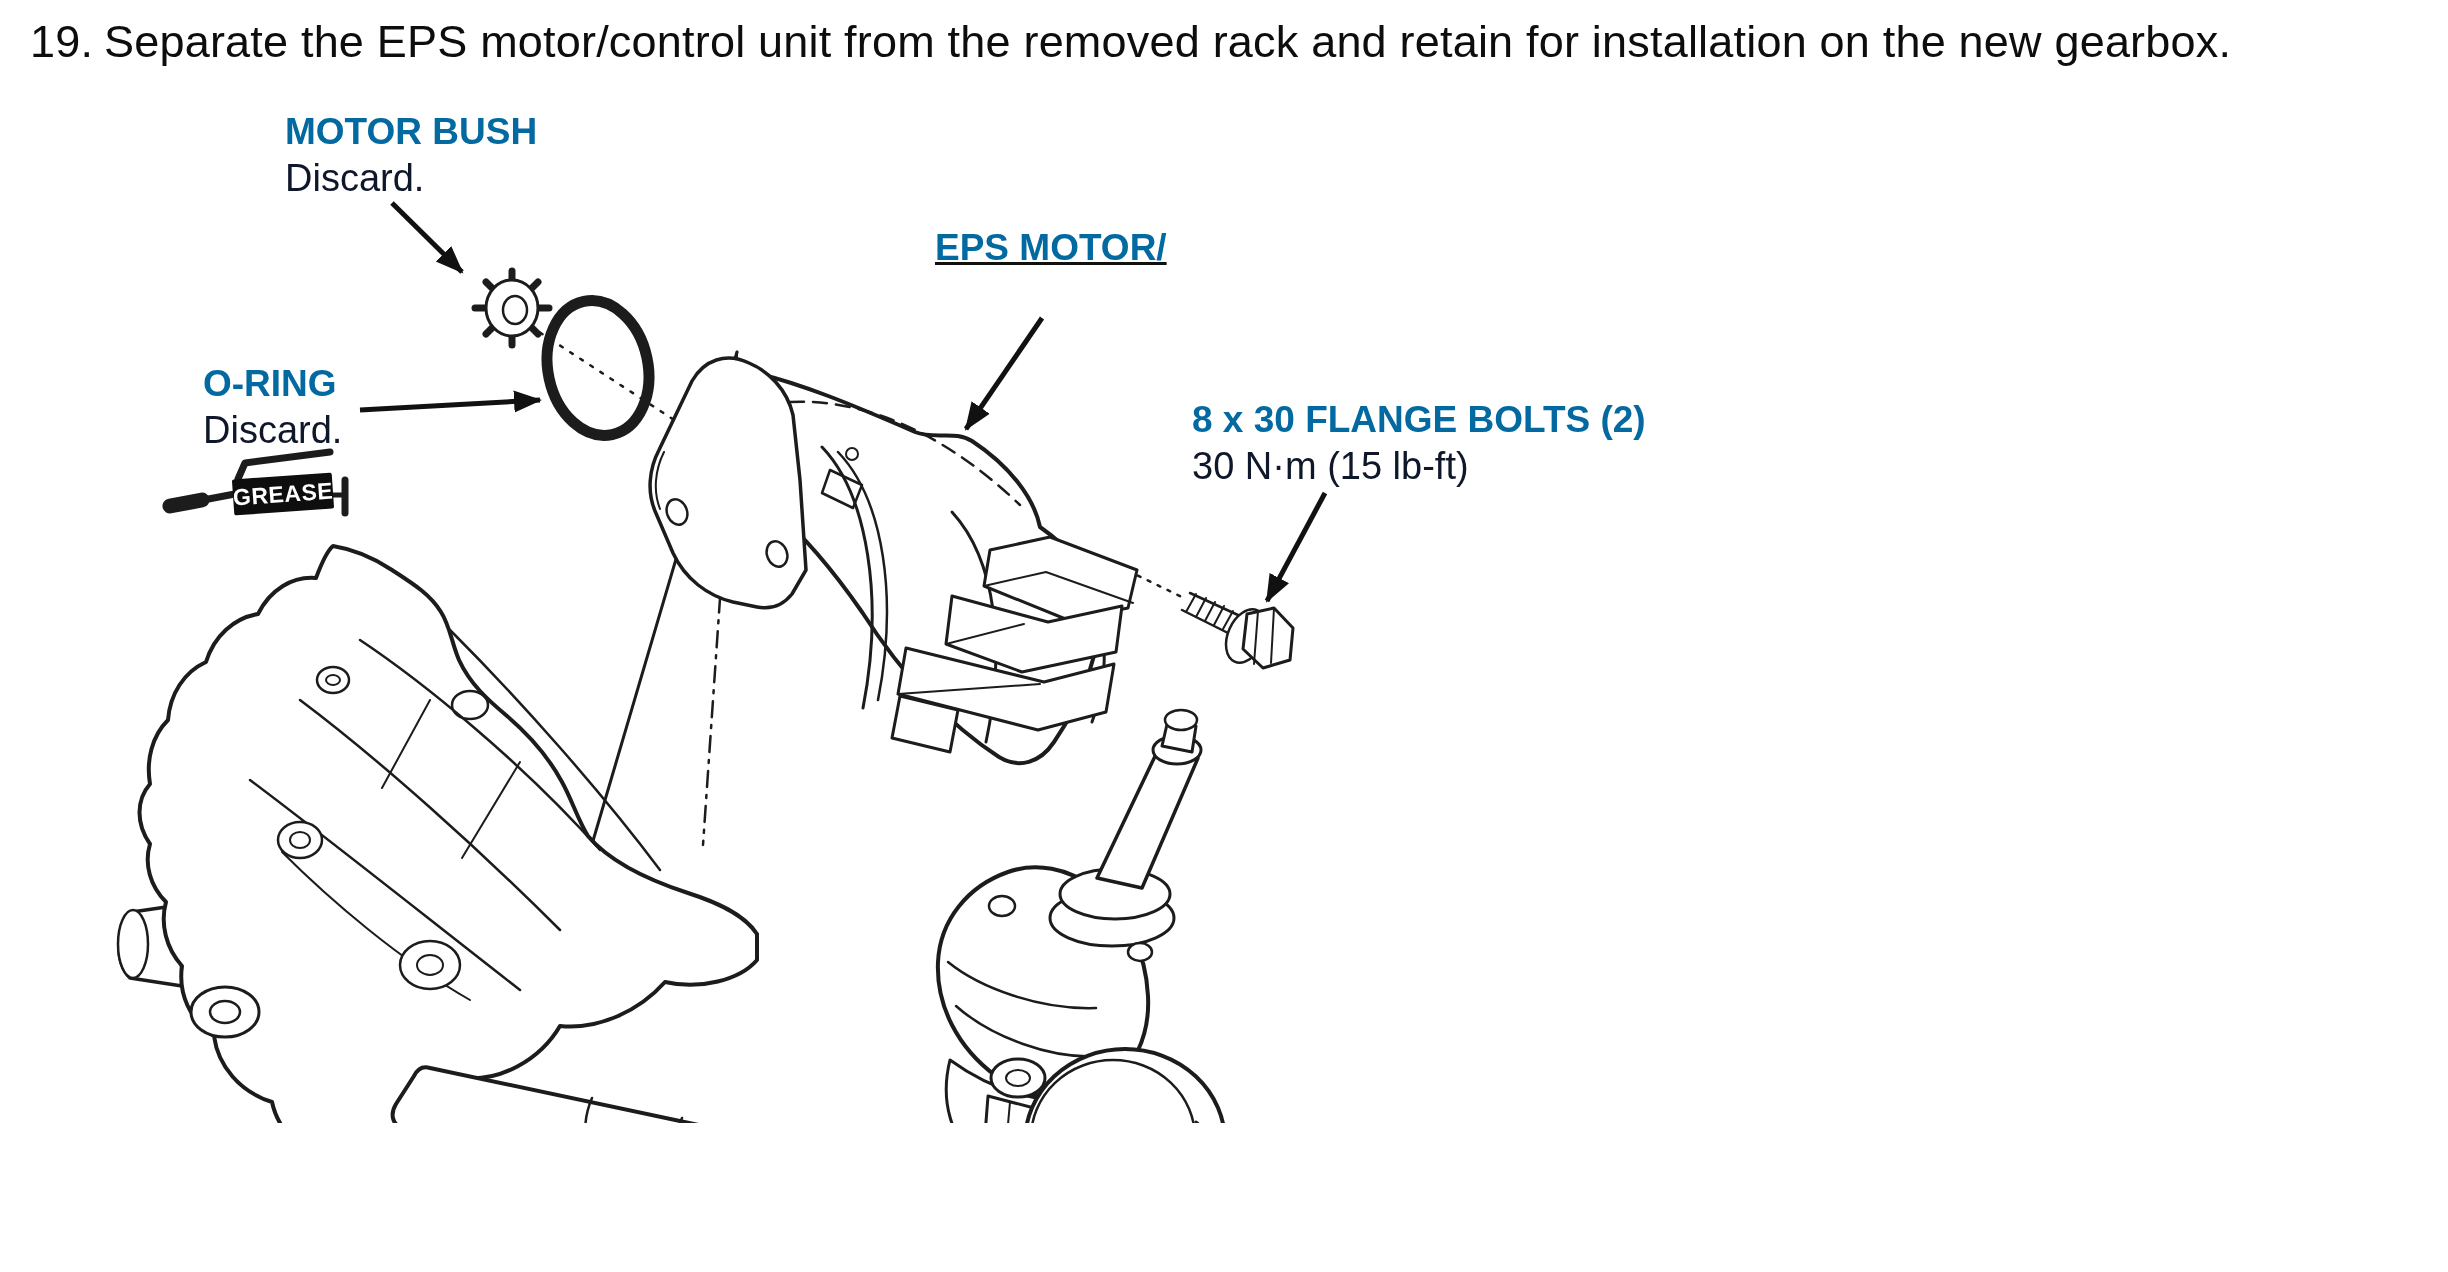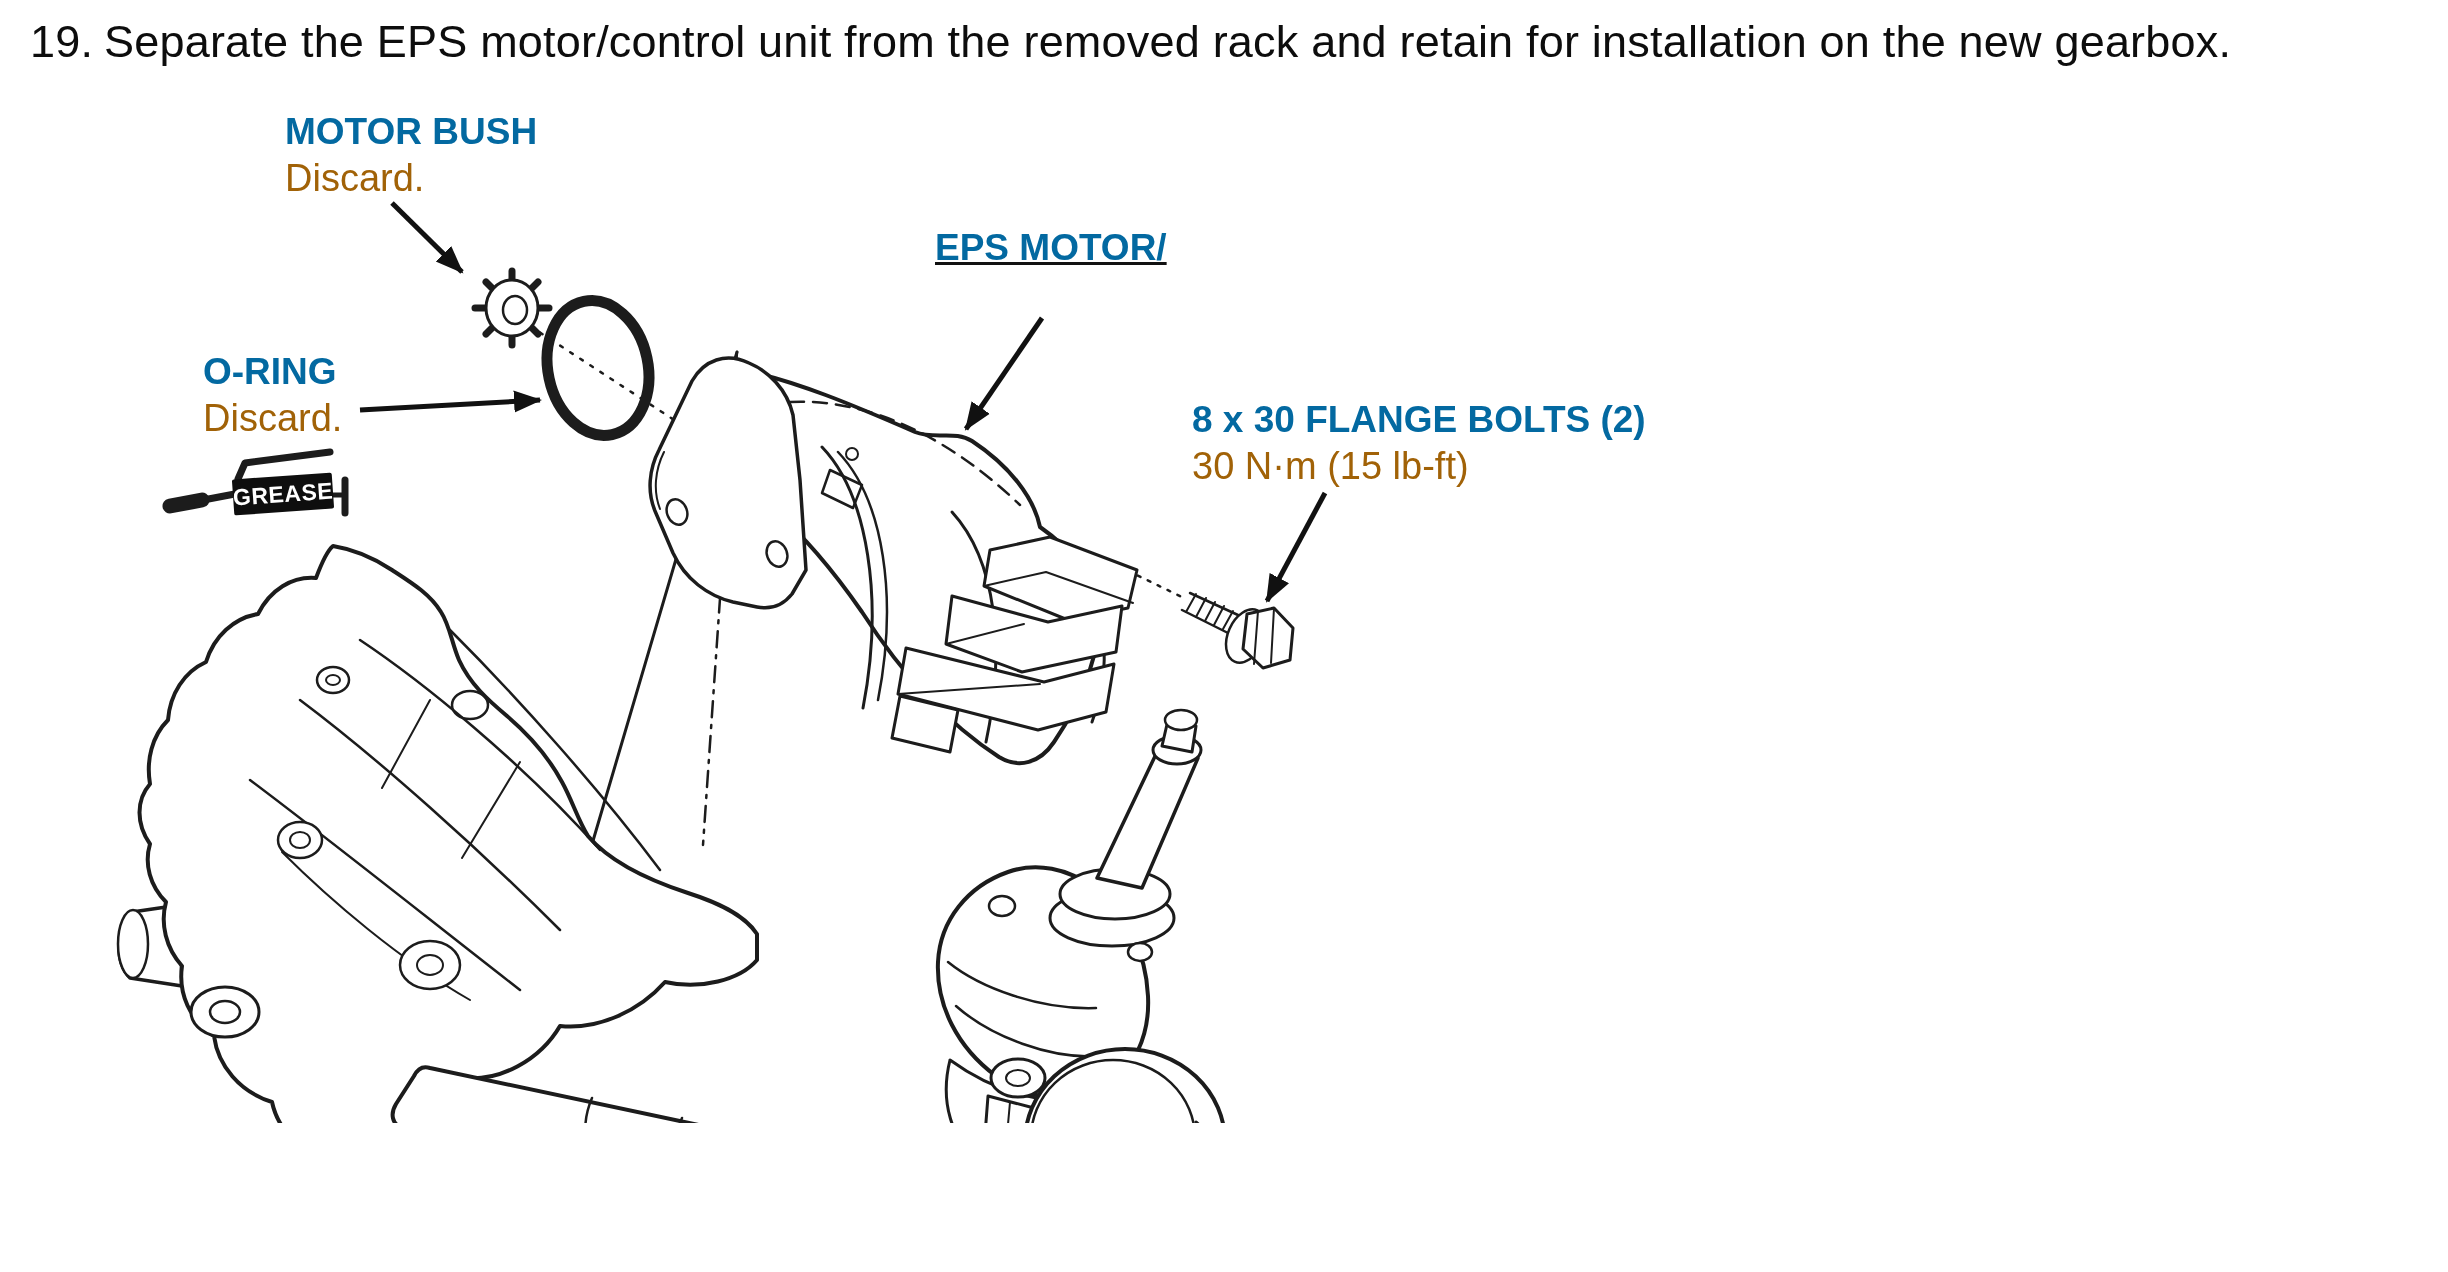--- a/index.html
+++ b/index.html
@@ -25,21 +25,21 @@
   
   .step-line{
     position:absolute;left:30px;top:16px;
     display:flex;align-items:flex-start;
     font-size:45px;line-height:52px;letter-spacing:0.2px;color:#0d0d0d;
     white-space:nowrap;
   }
   .step-number{width:74px;flex:none;}
   .callout{position:absolute;white-space:nowrap;}
   .callout-title{font-weight:bold;font-size:37px;line-height:47px;color:#0369a1;}
-  .callout-sub{font-weight:400;font-size:38px;line-height:47px;color:#a16207;}
+  .callout-sub{font-weight:400;font-size:38px;line-height:47px;color:#0f172a;}
   .grease-box{
     position:absolute;left:233px;top:476px;width:100px;height:36px;
     background:#0e0e0e;color:#ffffff;
     display:flex;align-items:center;justify-content:center;
     font-weight:bold;font-size:23px;letter-spacing:0.5px;
     transform:rotate(-4deg);
     border-radius:2px;
   }
 </style>
 </head>
@@ -293,21 +293,21 @@
   <div class="step-line">
     <span class="step-number">19.</span>
     <span>Separate the EPS motor/control unit from the removed rack and retain for installation on the new gearbox.</span>
   </div>
 
   <div class="callout" style="left:285px;top:108px;">
     <div class="callout-title">MOTOR BUSH</div>
     <div class="callout-sub">Discard.</div>
   </div>
 
-  <div class="callout" style="left:203px;top:348px;">
+  <div class="callout" style="left:203px;top:360px;">
     <div class="callout-title">O-RING</div>
     <div class="callout-sub">Discard.</div>
   </div>
 
   <div class="grease-box">
     <span>GREASE</span>
   </div>
 
   <div class="callout" style="left:935px;top:224px;text-decoration:underline;">
     <div class="callout-title">EPS MOTOR/</div>

